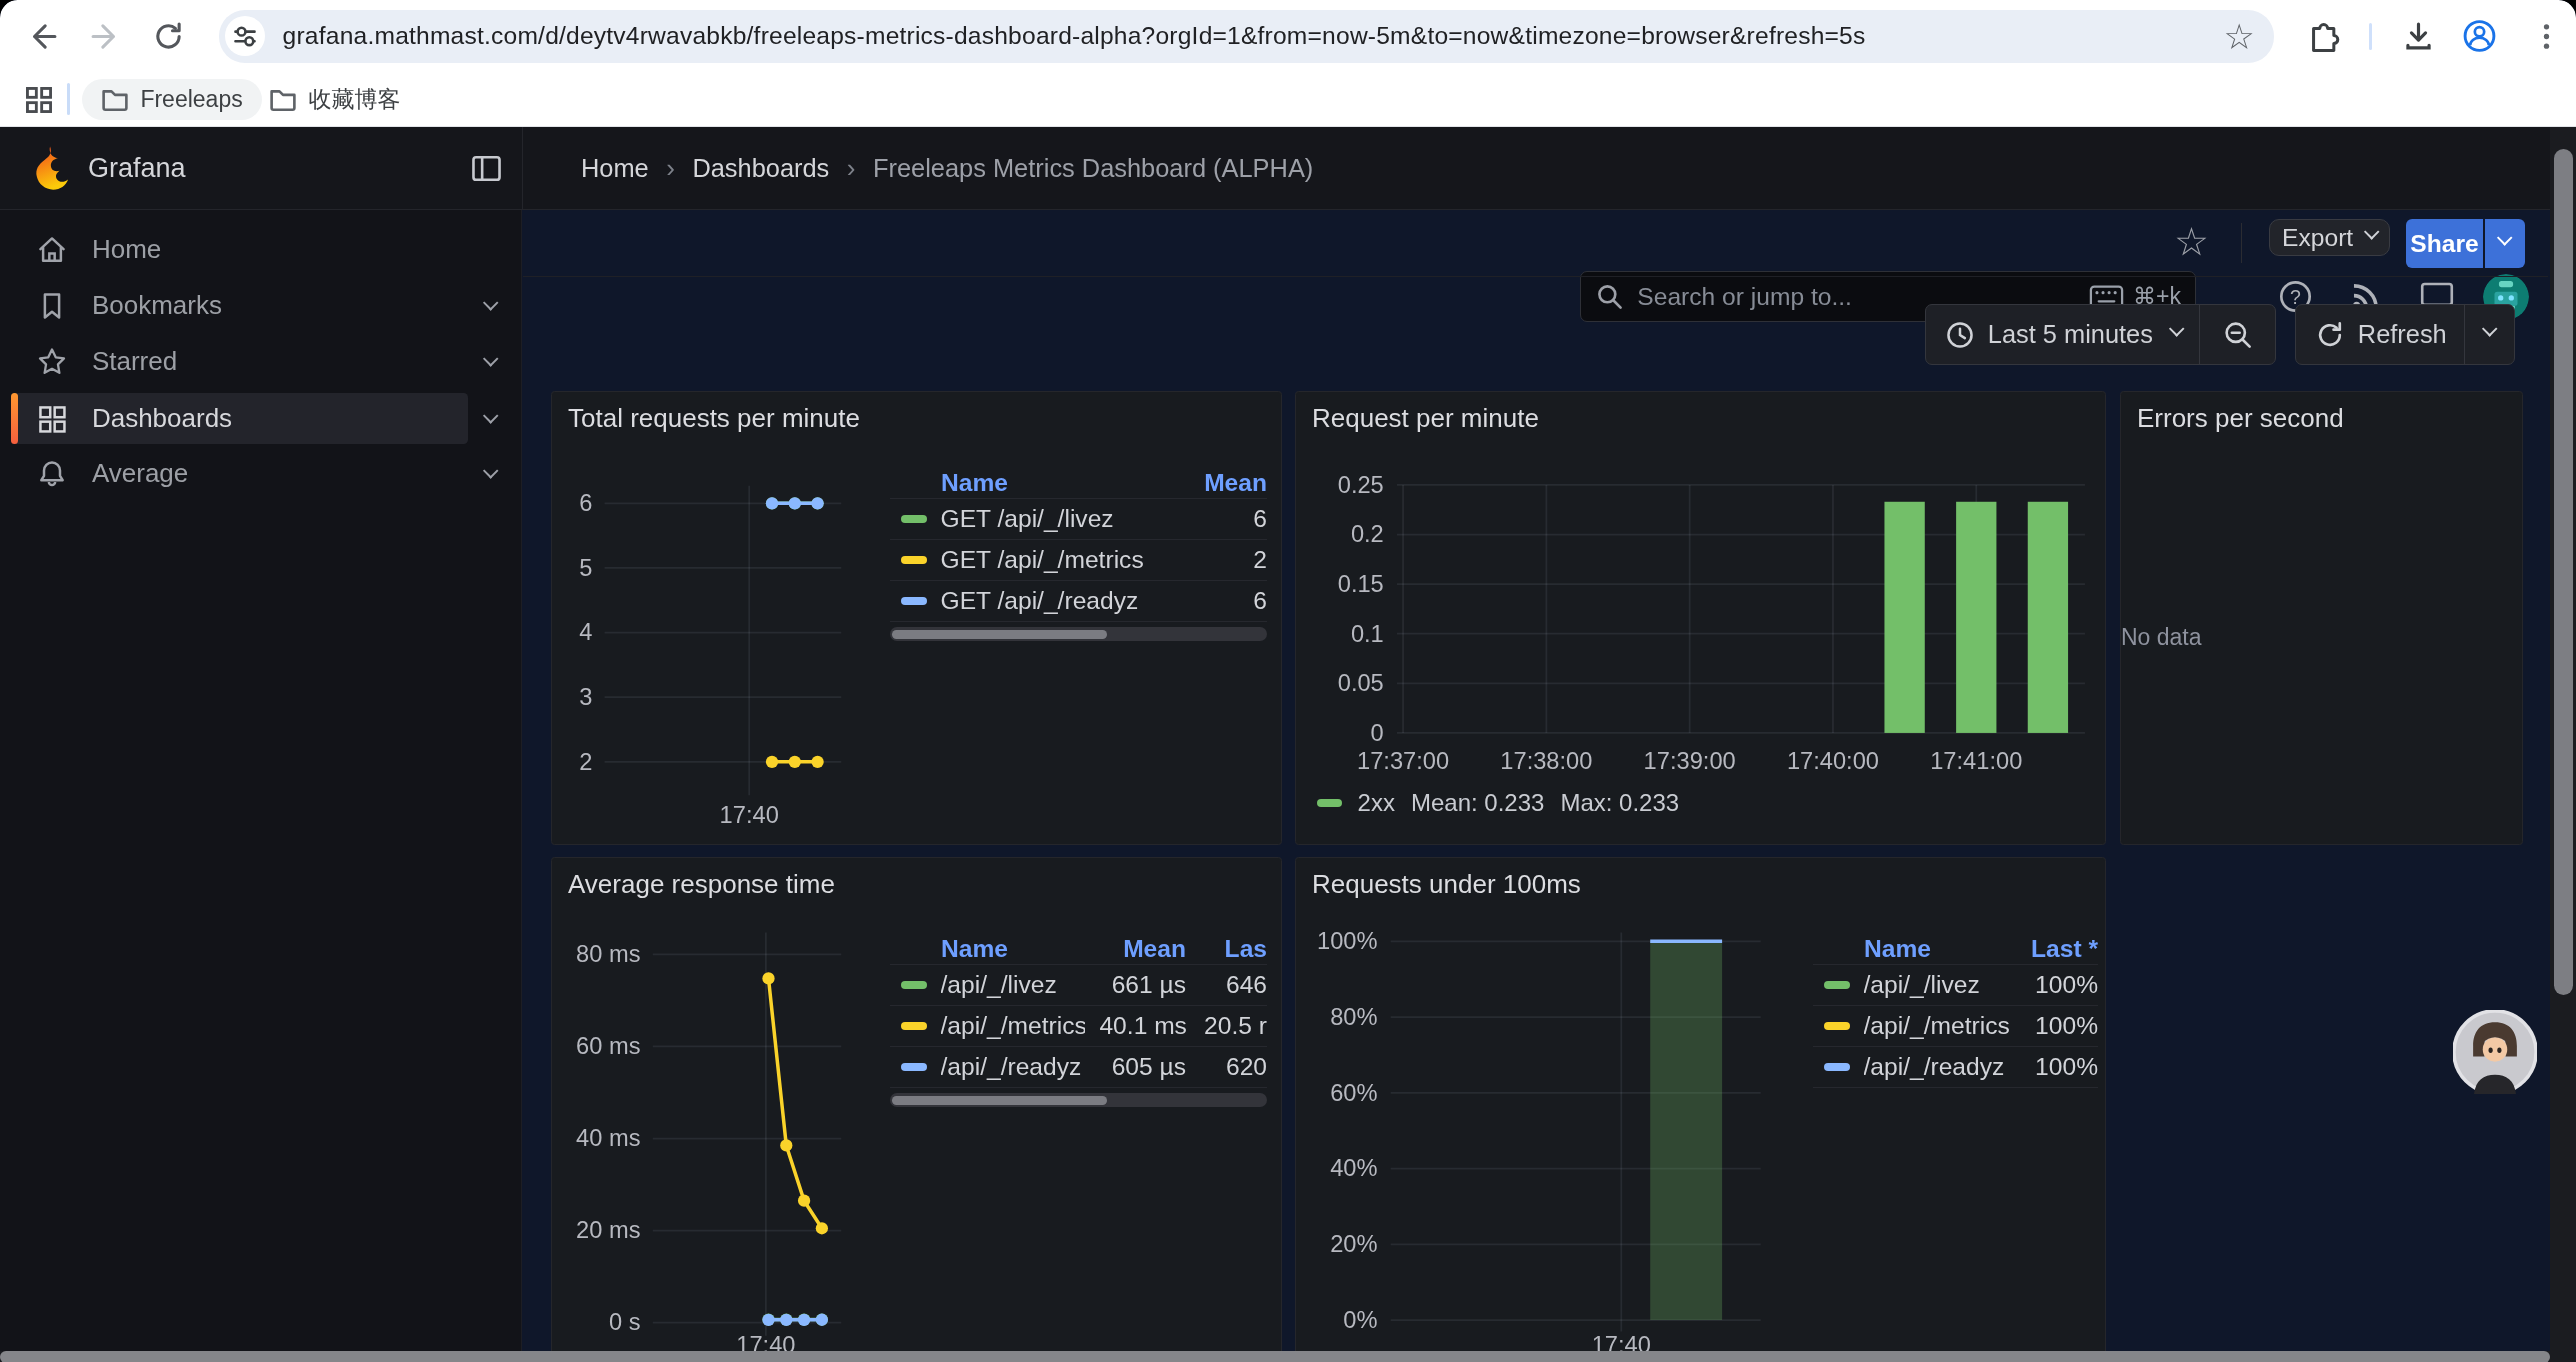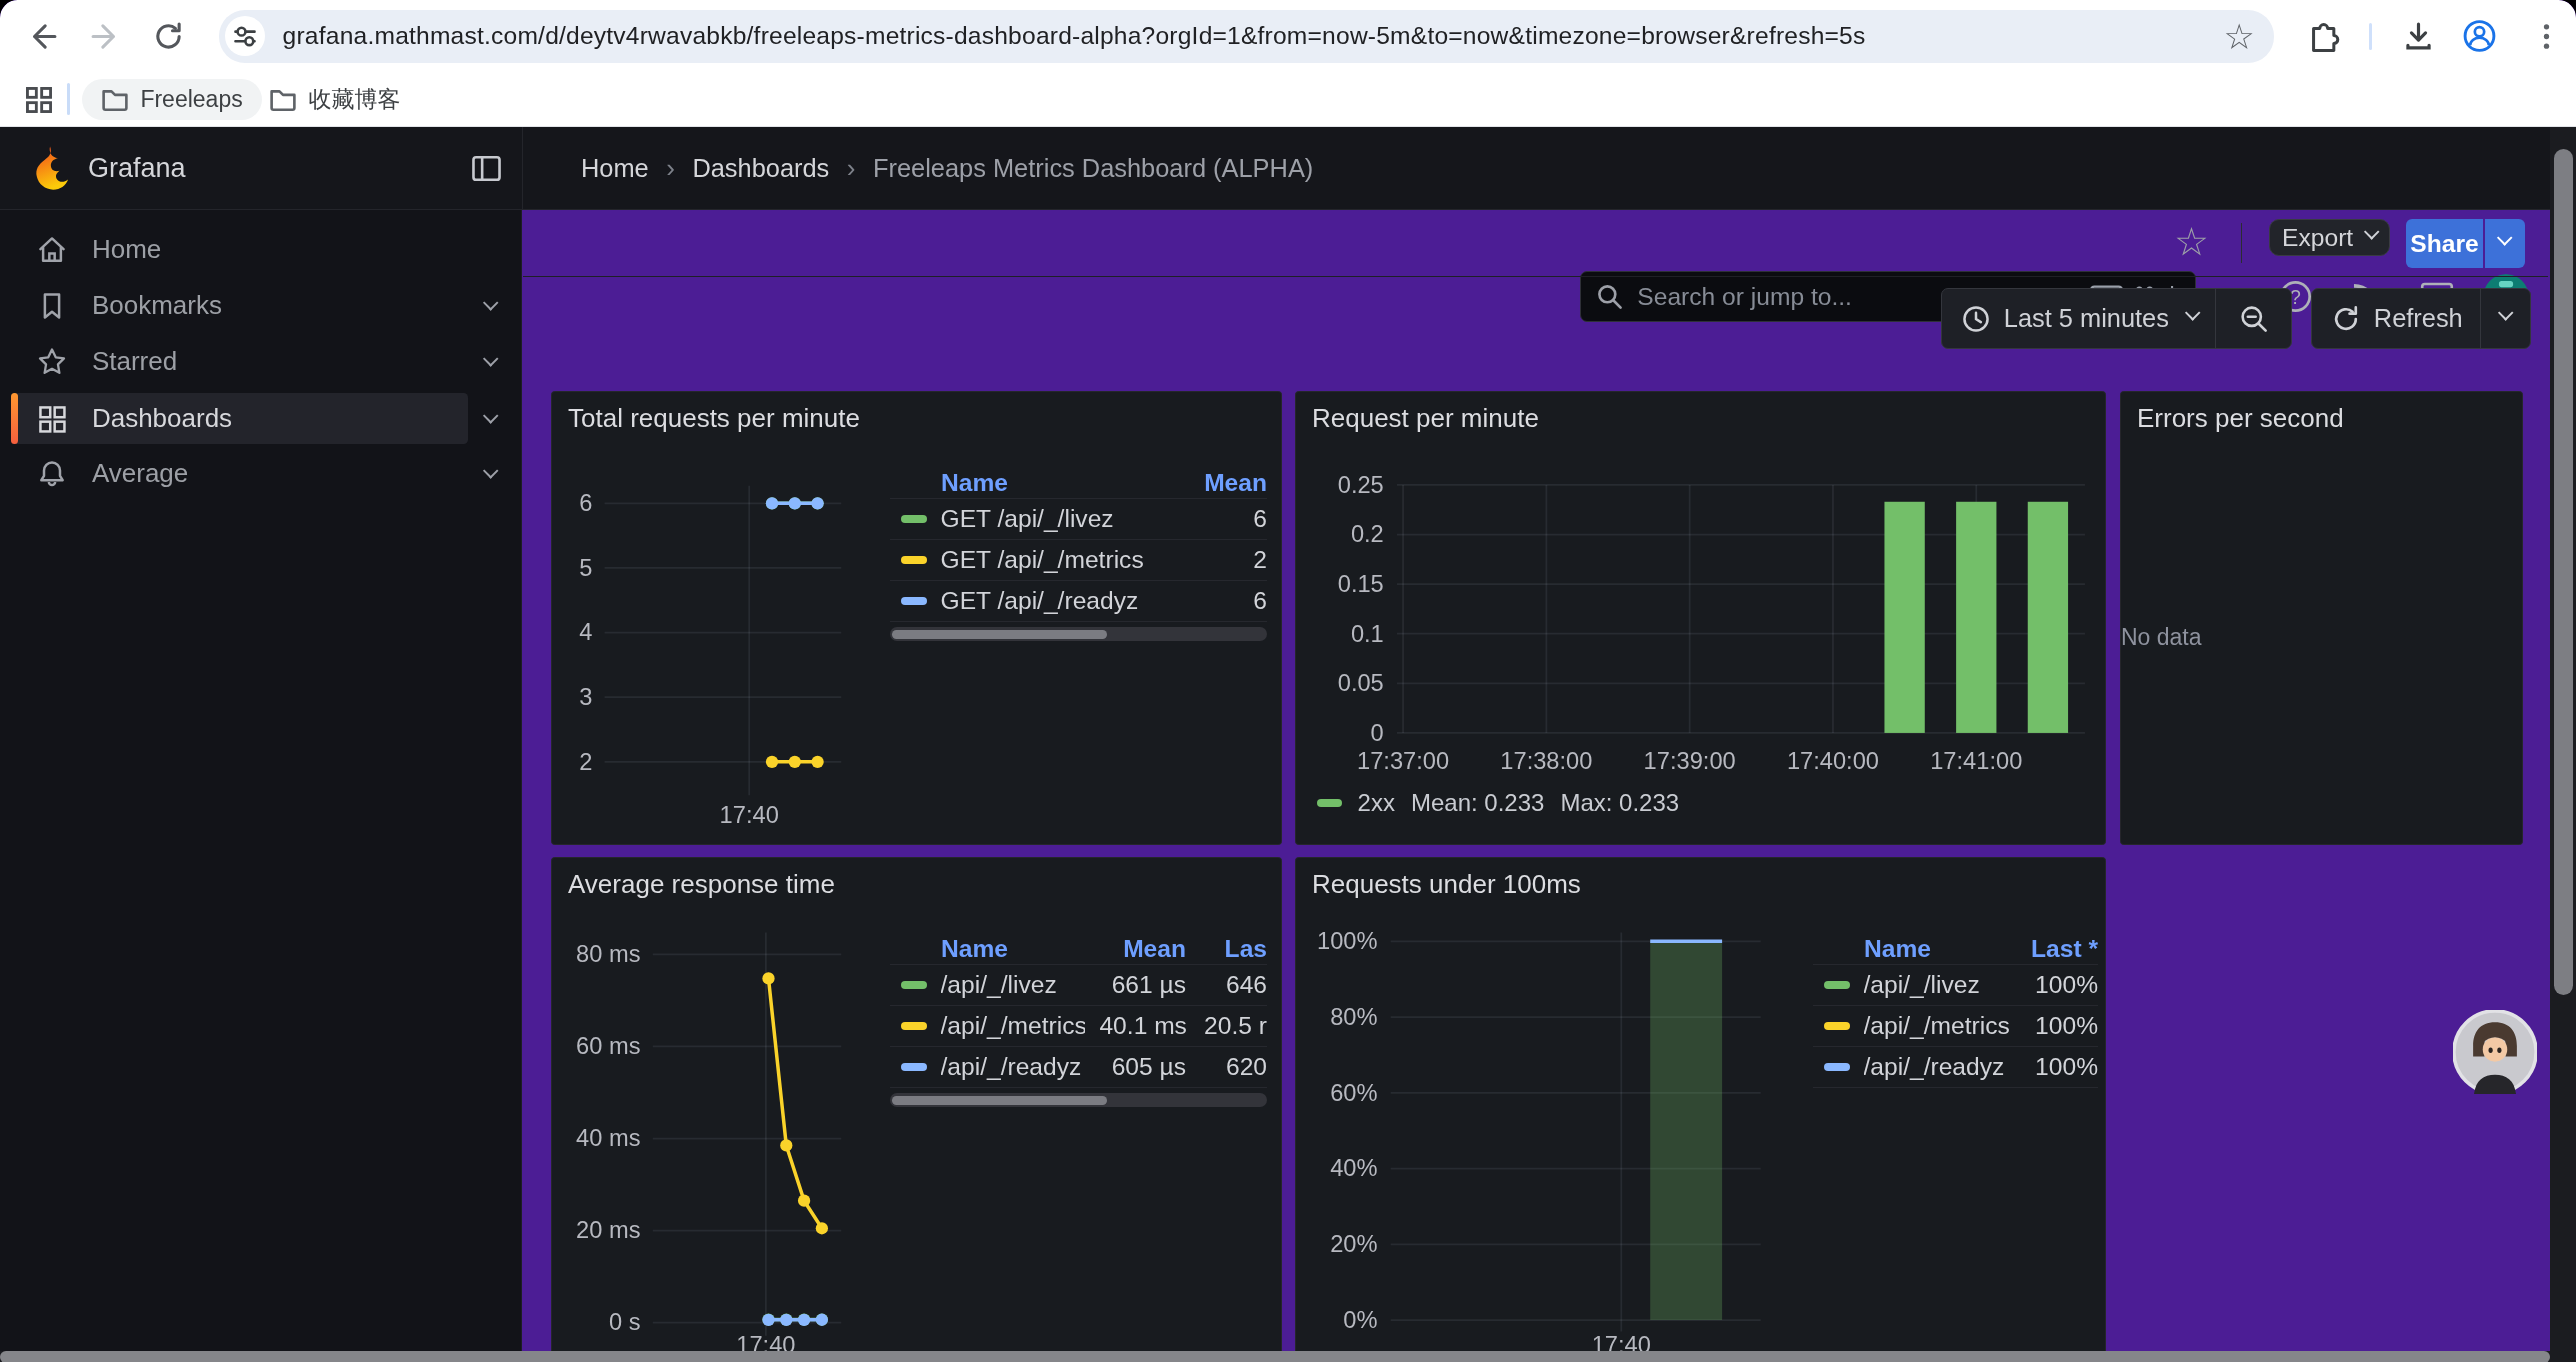--- a/index.html
+++ b/index.html
@@ -1,20 +1,20 @@
 <!DOCTYPE html>
 <html style="font-size:14px"><head>
 <meta charset="utf-8">
 <style>
   * { margin:0; padding:0; box-sizing:border-box; }
   html,body { background:#000; }
   #screen {
     position:relative; width:2576px; height:1363px; overflow:hidden;
     font-family:"Liberation Sans","DejaVu Sans",sans-serif;
-    background:#4c1d95; border-radius:17.5px 17.5px 0 0;
+    background:#0f172a; border-radius:17.5px 17.5px 0 0;
   }
   
   .toolbar { position:absolute; left:0; top:0; width:2576px; height:72px; background:#ffffff; border-radius:17.5px 17.5px 0 0; }
   .tb-ic { position:absolute; width:39px; height:39px; top:16.7px; display:flex; align-items:center; justify-content:center; cursor:pointer; }
   .urlbar { position:absolute; left:219px; top:9.6px; width:2055px; height:53px; border-radius:26px; background:#e9eef6; display:flex; align-items:center; }
   .tune-chip { width:40px; height:40px; border-radius:50%; background:#ffffff; margin-left:6.1px; display:flex; align-items:center; justify-content:center; flex:none; }
   .url-text { margin-left:17.5px; font-size:24.6px; color:#202124; white-space:nowrap; overflow:hidden; flex:1; letter-spacing:0.2px; }
   .url-star { margin-right:19px; font-size:35px; color:#5f6368; line-height:1; }
   .tb-divider { position:absolute; left:2369px; top:23px; width:2.6px; height:27px; background:#cfe0fb; border-radius:1.8px; }
   .bookmarksbar { position:absolute; left:0; top:72px; width:2576px; height:55px; background:#ffffff; border-bottom:0.9px solid #e2e4e8; }
@@ -47,21 +47,21 @@
   .chev.white { border-color:#ffffff; }
   
   .subheader-border { position:absolute; left:523px; top:276px; width:2025px; height:0.9px; background:#1f2026; }
   .star-btn { position:absolute; left:2167px; top:217px; width:49px; height:49px; display:flex; align-items:center; justify-content:center; font-size:39px; color:#9da0a8; cursor:pointer; }
   .act-vdiv { position:absolute; left:2241px; top:223px; width:0.9px; height:40px; background:#2b2c32; }
   .btn { display:flex; align-items:center; justify-content:center; gap:12.3px; cursor:pointer; }
   .export-btn { position:absolute; left:2269px; top:219px; width:121px; height:37px; background:#22242a; border:0.9px solid #393b42; border-radius:10px; font-size:24.6px; color:#d5d6da; }
   .share-btn { position:absolute; left:2406px; top:219px; width:77px; height:49px; background:#3D71D9; border-radius:6.1px 0 0 6.1px; font-size:24.6px; font-weight:bold; color:#ffffff; }
   .share-chev { position:absolute; left:2485px; top:219px; width:40px; height:49px; background:#3D71D9; border-radius:0 6.1px 6.1px 0; display:flex; align-items:center; justify-content:center; cursor:pointer; }
   
-  .tgroup { position:absolute; top:288px; height:61px; display:flex; align-items:stretch; background:#1e2026; border:0.9px solid #34363d; border-radius:7px; color:#d0d2d7; font-size:25.4px;margin-left:16px; }
+  .tgroup { position:absolute; top:304px; height:61px; display:flex; align-items:stretch; background:#1e2026; border:0.9px solid #34363d; border-radius:7px; color:#d0d2d7; font-size:25.4px; }
   .tseg { display:flex; align-items:center; gap:12.3px; padding:0 17.5px; cursor:pointer; }
   .tseg-div { width:0.9px; background:#34363d; }
   
   .panel { position:absolute; background:#181b1f; border:0.9px solid #25262b; border-radius:3.5px; }
   .panel-title { position:absolute; left:16px; top:10.5px; font-size:26px; font-weight:500; color:#dcdde1; cursor:pointer; z-index:3; }
   .chart { position:absolute; left:0; top:0; }
   #p1 { left:551px; top:391px; width:731px; height:454px; }
   #p2 { left:1295px; top:391px; width:811px; height:454px; }
   #p3 { left:2120px; top:391px; width:403px; height:454px; }
   #p4 { left:551px; top:857px; width:731px; height:526px; }

